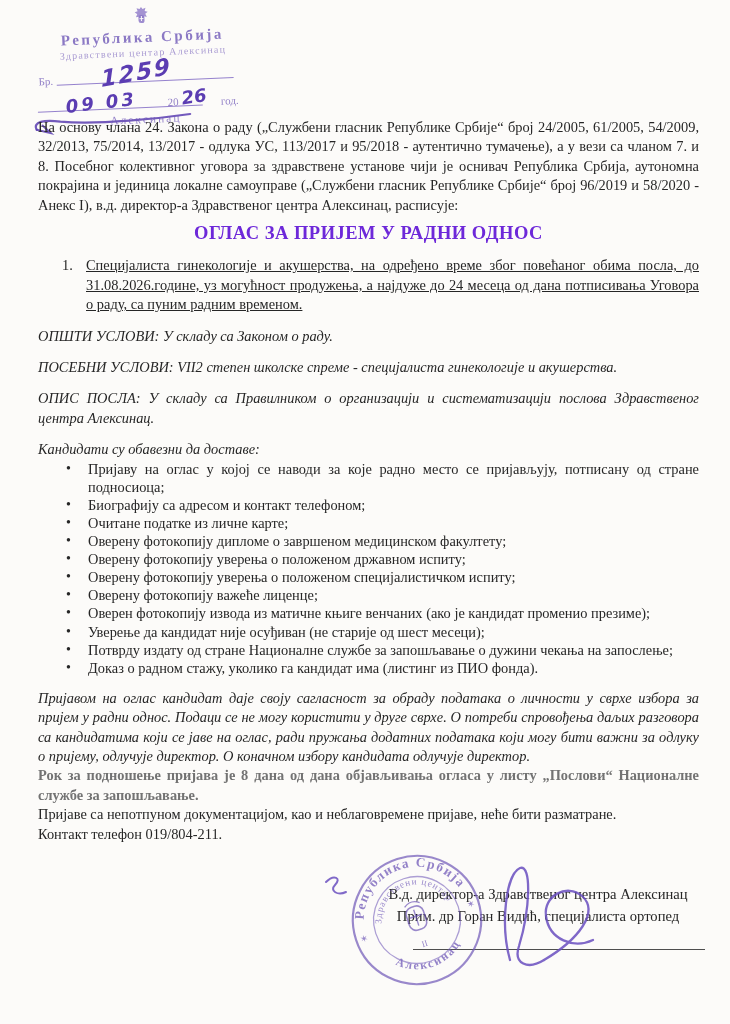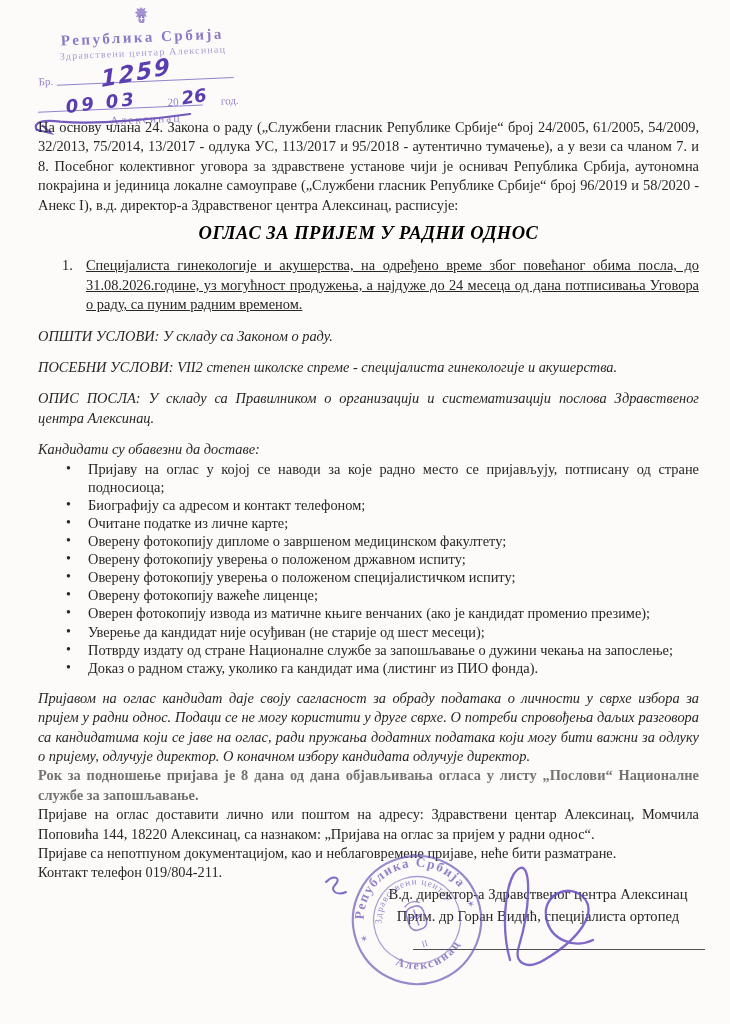--- a/index.html
+++ b/index.html
@@ -50,23 +50,23 @@
   
   .doc {
     position:absolute; top:118px; left:0; width:730px;
     padding:0 31px 0 38px;
     font-size:14.4px; line-height:19.4px;
     text-align:justify;
   }
   .doc p { margin:0; }
   .gap { margin-top:12px !important;font-style:italic; }
   .title {
-    text-align:center; font-weight:bold; font-style:italic;
+    text-align:center; font-weight:bold; 
     font-size:18.5px; letter-spacing:.5px;
-    margin:9px 0 13px 0 !important; color:#000000;
+    margin:9px 0 13px 0 !important; color:#6d28d9;
   }
   .item { display:flex; margin:0 0 0 24px; }
   .item .no { width:24px; flex:0 0 24px; }
   .item .tx { flex:1; text-align:justify;text-decoration:underline; }
   ul.req { list-style:none; margin:0 0 0 26px; }
   ul.req li {
     position:relative; padding-left:24px;
     line-height:18.1px; text-align:justify;
   }
   ul.req li::before {
@@ -143,21 +143,20 @@
       <li>Оверену фотокопију уверења о положеном специјалистичком испиту;</li>
       <li>Оверену фотокопију важеће лиценце;</li>
       <li>Оверен фотокопију извода из матичне књиге венчаних (ако је кандидат променио презиме);</li>
       <li>Уверење да кандидат није осуђиван (не старије од шест месеци);</li>
       <li>Потврду издату од стране Националне службе за запошљавање о дужини чекања на запослење;</li>
       <li>Доказ о радном стажу, уколико га кандидат има (листинг из ПИО фонда).</li>
     </ul>
 
     <p class="gap" style="margin-top:14px;">Пријавом на оглас кандидат даје своју сагласност за обраду података о личности у сврхе избора за пријем у радни однос. Подаци се не могу користити у друге сврхе. О потреби спровођења даљих разговора са кандидатима који се јаве на оглас, ради пружања додатних података који могу бити важни за одлуку о пријему, одлучује директор. О коначном избору кандидата одлучује директор.</p>
     <p class="bold">Рок за подношење пријава је 8 дана од дана објављивања огласа у листу „Послови“  Националне службе за запошљавање.</p>
-    <p>Пријаве на оглас доставити лично или поштом на адресу: Здравствени центар Алексинац, Момчила Поповића 144, 18220 Алексинац, са назнаком: „Пријава на оглас за пријем у радни однос“.</p>
     <p>Пријаве са непотпуном документацијом, као и неблаговремене пријаве, неће бити разматране.</p>
     <p>Контакт телефон 019/804-211.</p>
   </div>
 
   <div class="sigtext">
     <div>В.д. директор-а Здравственог центра Алексинац</div>
     <div>Прим. др Горан Видић, специјалиста ортопед</div>
   </div>
   <div class="sigrule"></div>
 

